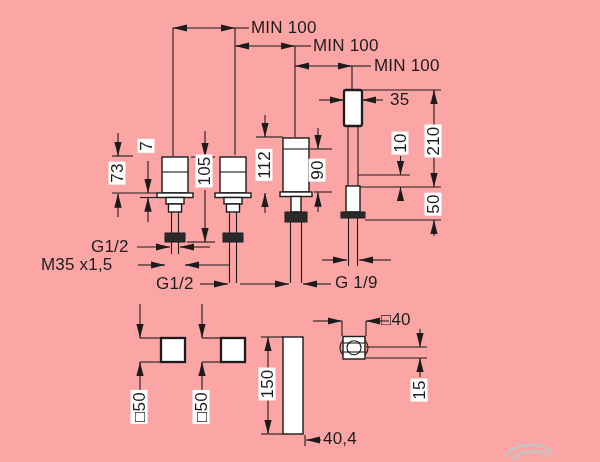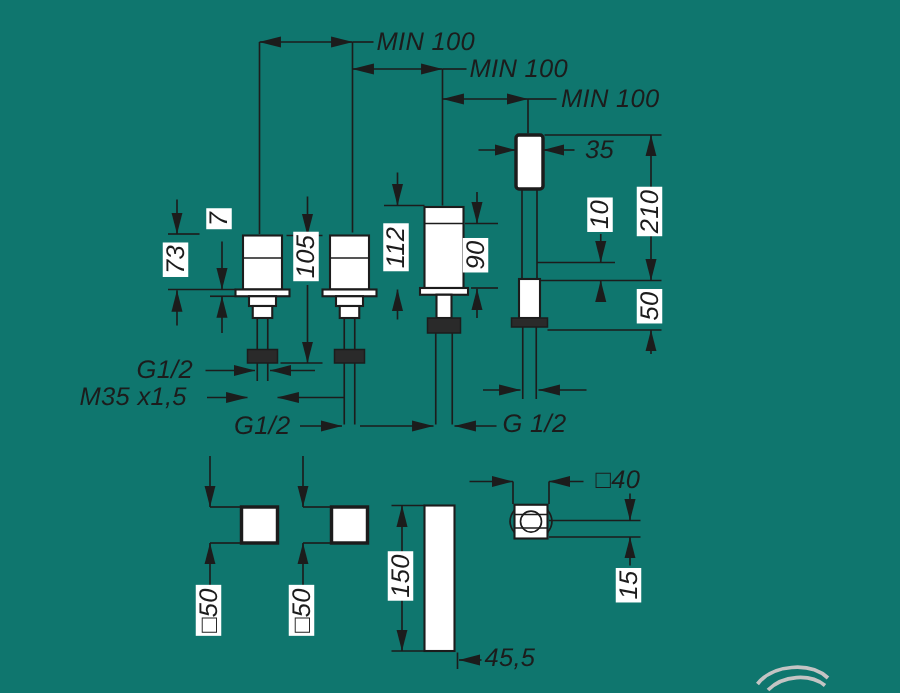--- a/index.html
+++ b/index.html
@@ -1,18 +1,18 @@
 <!DOCTYPE html>
 <html><head>
 <meta charset="utf-8">
 <style>
   html,body{margin:0;padding:0;background:#fff;}
   #stage{
-    position:relative;width:600px;height:462px;background:#0f766e;
-    font-family:"Liberation Sans", sans-serif;overflow:hidden;font-style:italic;
+    position:relative;width:600px;height:462px;background:#fca5a5;
+    font-family:"Liberation Sans", sans-serif;overflow:hidden;
   }
   #linework{position:absolute;left:0;top:0;}
   .lbl{
     position:absolute;font-size:17px;color:#1c1c1c;line-height:1;
     white-space:nowrap;letter-spacing:0.2px;
   }
   .rot{
     transform:translate(-50%,-50%) rotate(-90deg);
     background:#ffffff;padding:0 2px;
   }
@@ -200,24 +200,24 @@
   <span class="lbl rot" style="left:146px;top:146px">7</span>
   <span class="lbl rot" style="left:117px;top:173px">73</span>
   <span class="lbl rot" style="left:204px;top:171px">105</span>
   <span class="lbl rot" style="left:264px;top:165px">112</span>
   <span class="lbl rot" style="left:317px;top:170px">90</span>
   <span class="lbl rot" style="left:400px;top:143px">10</span>
   <span class="lbl rot" style="left:433px;top:141px">210</span>
   <span class="lbl rot" style="left:433px;top:204px">50</span>
 
   <span class="lbl" style="left:91px;top:238px">G1/2</span>
-  <span class="lbl" style="left:53px;top:256px">M35 x1,5</span>
+  <span class="lbl" style="left:41px;top:256px">M35 x1,5</span>
   <span class="lbl" style="left:156px;top:275px">G1/2</span>
-  <span class="lbl" style="left:335px;top:274px">G 1/2</span>
+  <span class="lbl" style="left:335px;top:274px">G 1/9</span>
 
   <span class="lbl rot" style="left:139px;top:407px">□50</span>
   <span class="lbl rot" style="left:201px;top:407px">□50</span>
   <span class="lbl rot" style="left:267px;top:384px">150</span>
-  <span class="lbl" style="left:323px;top:430px">45,5</span>
-  <span class="lbl" style="left:397px;top:311px">□40</span>
+  <span class="lbl" style="left:323px;top:430px">40,4</span>
+  <span class="lbl" style="left:381px;top:311px">□40</span>
   <span class="lbl rot" style="left:419px;top:390px">15</span>
 
 </div>
 
 </body></html>

